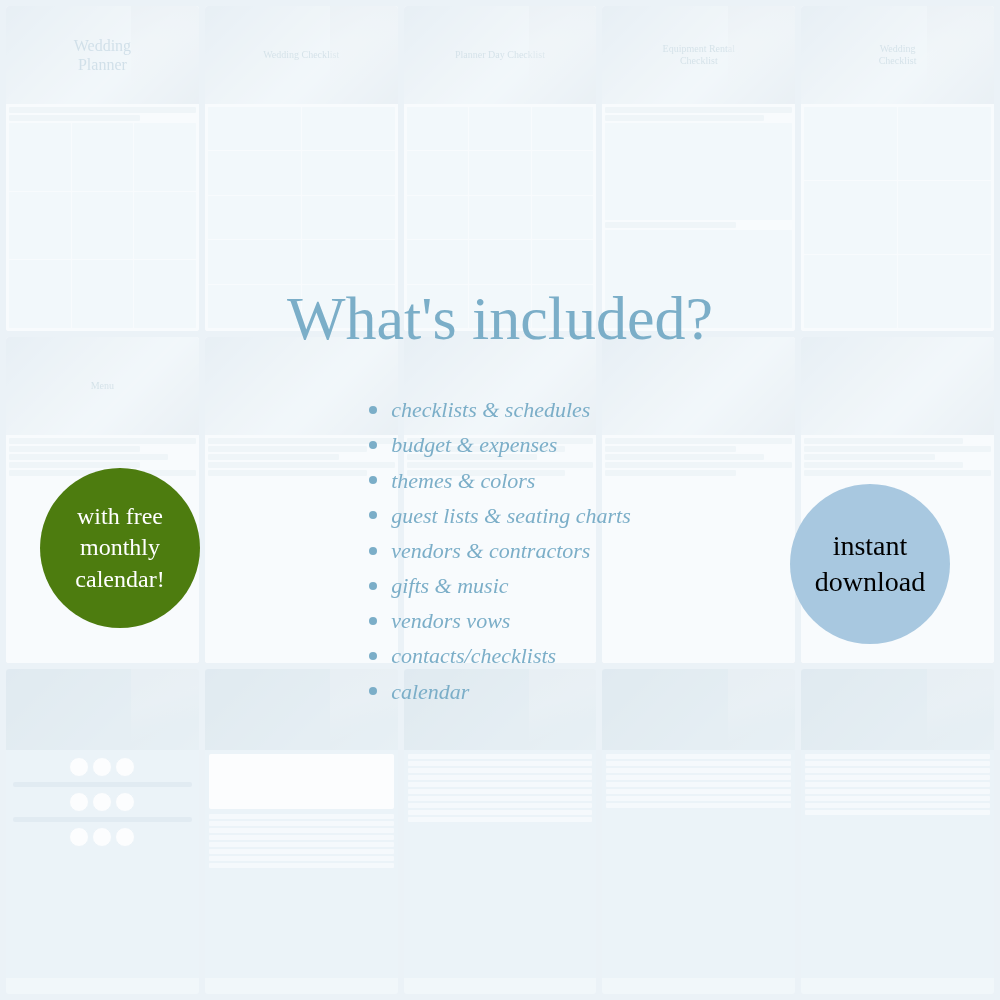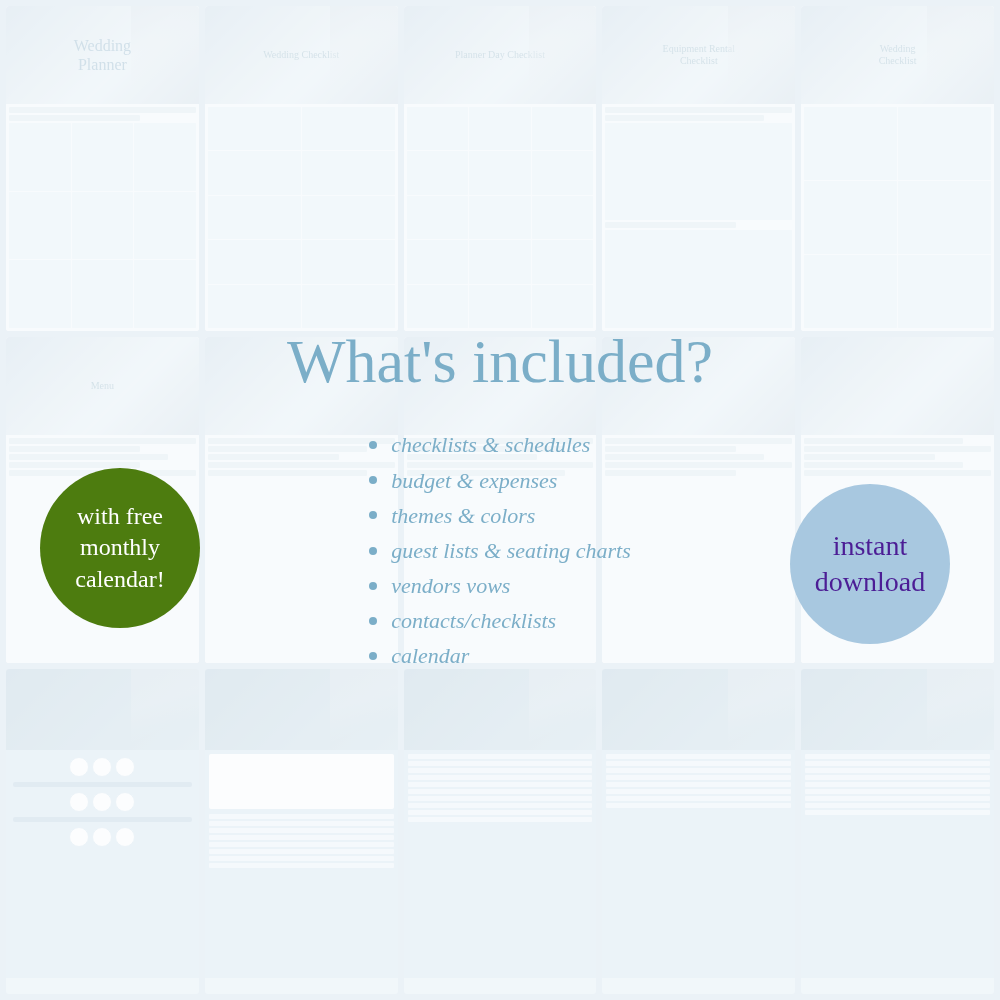--- a/index.html
+++ b/index.html
@@ -123,21 +123,21 @@
       font-size: 62px;
       color: #7baec8;
       margin-bottom: 20px;
       text-align: center;
       font-weight: normal;
     }
 
     .included-list {
       list-style: none;
       padding: 0;
-      margin: 0;
+      margin: 8px;
     }
 
     .included-list li {
       font-size: 22px;
       color: #7baec8;
       font-style: italic;
       line-height: 1.6;
       display: flex;
       align-items: center;
     }
@@ -189,21 +189,21 @@
       background: #a8c8e0;
       display: flex;
       align-items: center;
       justify-content: center;
       z-index: 10;
     }
 
     .badge-right-text {
       font-family: 'Brush Script MT', cursive;
       font-size: 28px;
-      color: #4c1d95;
+      color: #000000;
       text-align: center;
       line-height: 1.3;
       padding: 10px;
     }
 
     
     .thumb.bottom {
       background: #d0e5f0;
     }
 
@@ -530,20 +530,28 @@
       <li>
           <span class="bullet"></span>
           <span>themes &amp; colors</span>
         </li>
       <li>
           <span class="bullet"></span>
           <span>guest lists &amp; seating charts</span>
         </li>
       <li>
           <span class="bullet"></span>
+          <span>vendors &amp; contractors</span>
+        </li>
+      <li>
+          <span class="bullet"></span>
+          <span>gifts &amp; music</span>
+        </li>
+      <li>
+          <span class="bullet"></span>
           <span>vendors vows</span>
         </li>
       <li>
           <span class="bullet"></span>
           <span>contacts/checklists</span>
         </li>
       <li>
           <span class="bullet"></span>
           <span>calendar</span>
         </li>

